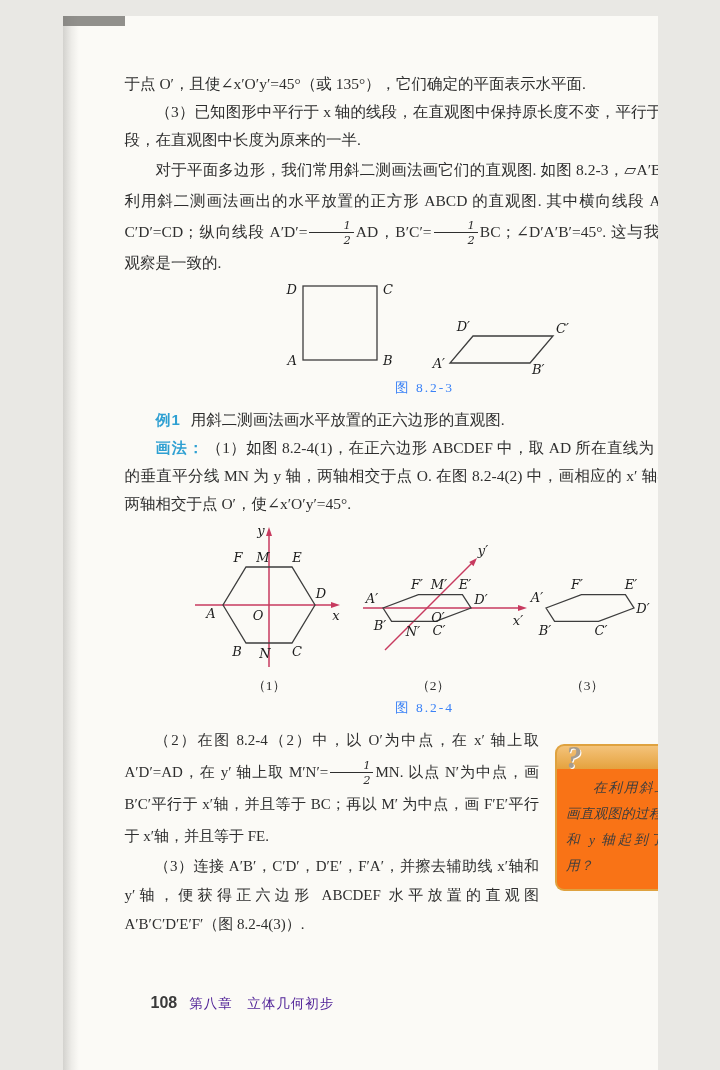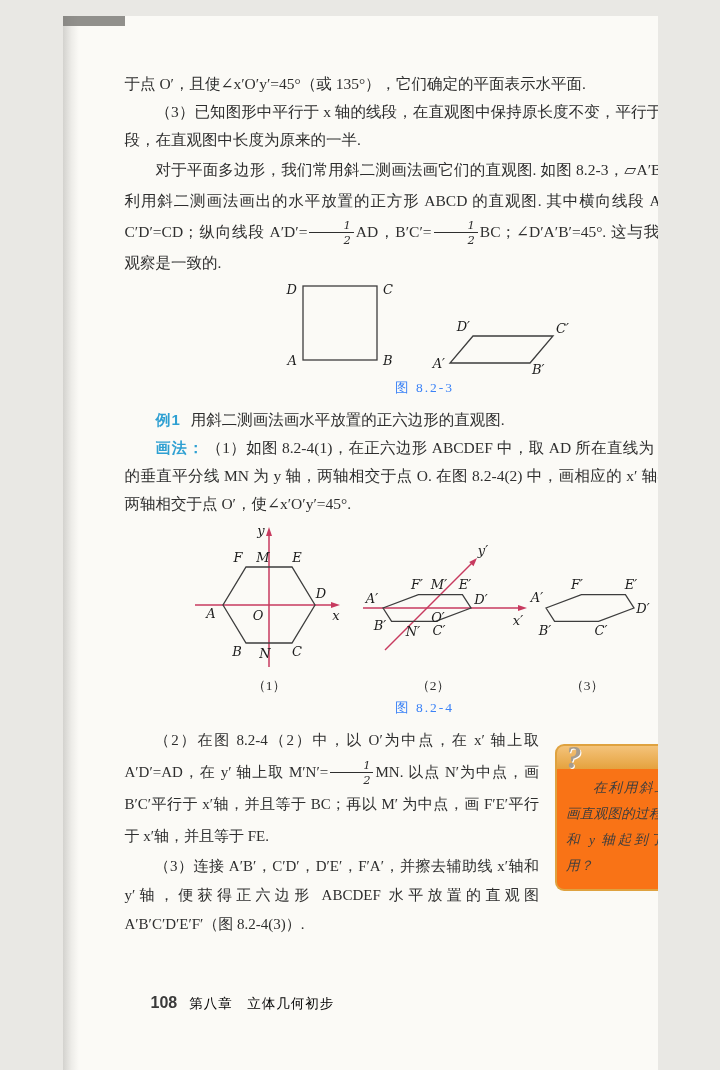--- a/index.html
+++ b/index.html
@@ -40,21 +40,21 @@
   .callout-body{background:#f97316;border:2px solid #dfa23f;border-top:none;
                 border-radius:0 0 9px 9px;padding:6px 9px 10px;min-height:72px;}
   .callout-body p{font-size:13.5px;line-height:26px;text-indent:2em;font-style:italic;
                   color:#3e3e3e;text-align:justify;}
   .qmark{position:absolute;top:-4px;left:11px;font-family:"Liberation Serif",serif;
          font-weight:bold;font-style:italic;font-size:31px;color:#a59c8f;
          text-shadow:1px 1px 0 #ffffff;}
   .footer{position:absolute;left:88px;top:978px;display:flex;align-items:baseline;}
   .pagenum{font-family:"Liberation Sans",sans-serif;font-weight:bold;font-size:16px;
            color:#3a3a3a;margin-right:12px;}
-  .chapter{font-size:13.5px;color:#000000;letter-spacing:1px;}
+  .chapter{font-size:13.5px;color:#4c1d95;letter-spacing:1px;}
 </style>
 </head>
 <body>
 
 <div class="page">
   <div class="spine"></div>
   <div class="scan-mark"></div>
 
   <div class="content">
 

